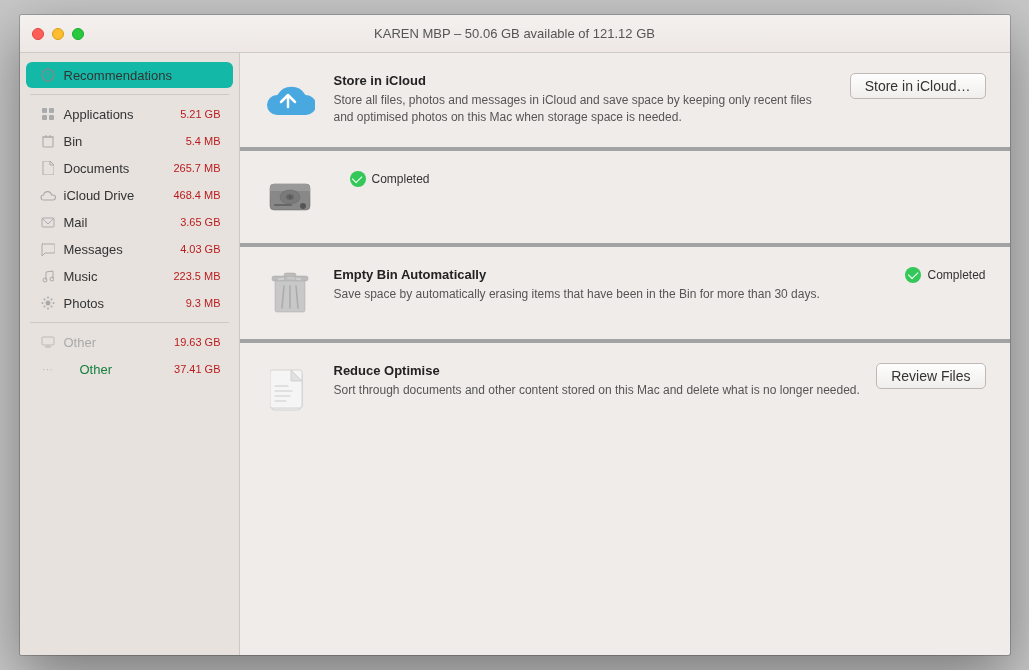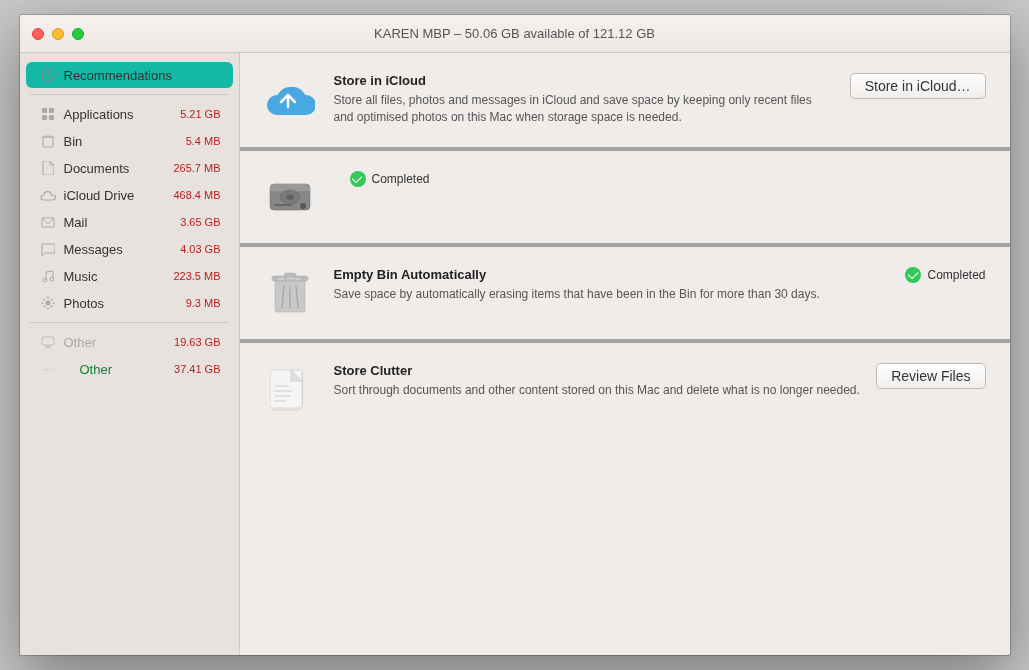--- a/index.html
+++ b/index.html
@@ -461,21 +461,21 @@
 
             <path d="M21 4 L32 15 L21 15 Z" fill="#e0e0e0" stroke="#ccc" stroke-width="0.8"></path>
 
             <line x1="5" y1="20" x2="18" y2="20" stroke="#ccc" stroke-width="1.2" stroke-linecap="round"></line>
             <line x1="5" y1="25" x2="22" y2="25" stroke="#ccc" stroke-width="1.2" stroke-linecap="round"></line>
             <line x1="5" y1="30" x2="20" y2="30" stroke="#ccc" stroke-width="1.2" stroke-linecap="round"></line>
             <line x1="5" y1="35" x2="16" y2="35" stroke="#ccc" stroke-width="1.2" stroke-linecap="round"></line>
           </svg>
         </div>
         <div class="rec-text">
-          <div class="rec-title">Store Clutter</div>
+          <div class="rec-title">Reduce Optimise</div>
           <div class="rec-desc">Sort through documents and other content stored on this Mac and delete what is no longer needed.</div>
         </div>
         <div class="rec-action">
           <button class="action-button">Review Files</button>
         </div>
       </div>
 
     </div>
   </div>
 </div>

